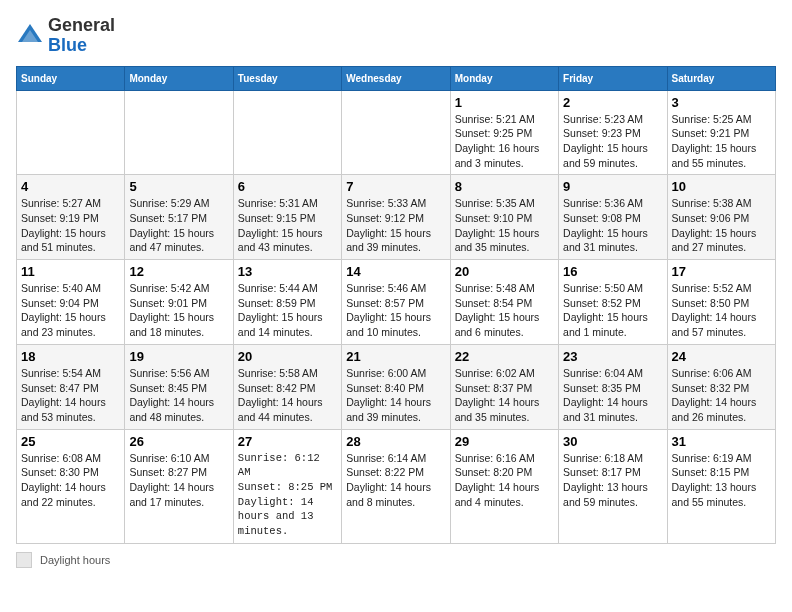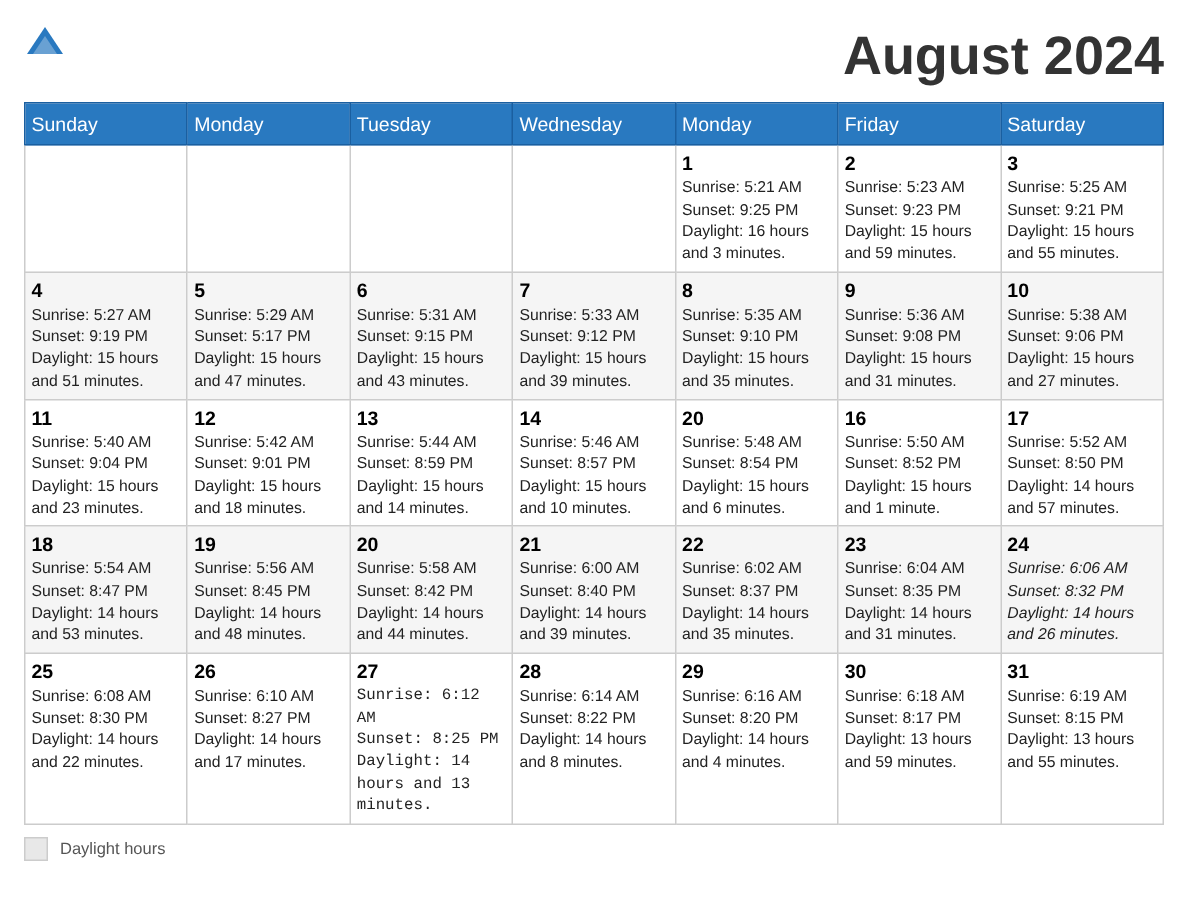--- a/index.html
+++ b/index.html
@@ -47,22 +47,22 @@
     .calendar {
       width: 100%;
       border-collapse: collapse;
       font-size: 11px;
     }
     .calendar thead th {
       background-color: #2979c0;
       color: #fff;
       padding: 6px 4px;
       text-align: left;
-      font-size: 13px;
-      font-weight: normal;
+      font-size: 10px;
+      font-weight: bold;
       border: 1px solid #1a5fa0;
     }
     .calendar tbody td {
       vertical-align: top;
       border: 1px solid #ccc;
       padding: 4px;
       width: 108px;
       min-height: 80px;
       background: #fff;
     }
@@ -103,23 +103,26 @@
   </style>
 </head>
 <body>
 
 <div class="header-area">
   <div class="logo">
     <svg class="logo-icon" viewBox="0 0 28 28">
       <polygon points="14,2 26,20 2,20" fill="#2979c0"></polygon>
       <polygon points="14,8 22,20 6,20" fill="#fff" opacity="0.3"></polygon>
     </svg>
+    <div class="logo-text">
+      <span class="general">General</span><br>
+      <span class="blue">Blue</span>
+    </div>
   </div>
   <div class="title-area">
-    <div class="main-title">August 2024</div>
   </div>
 </div>
 
 <table class="calendar">
   <thead>
     <tr>
     <th>Sunday</th>
         <th>Monday</th>
         <th>Tuesday</th>
         <th>Wednesday</th>
@@ -273,21 +276,21 @@
 Daylight: 14 hours and 35 minutes.</div>
         </td>
         <td>
           <span class="day-number">23</span>
           <div class="day-info" style="white-space: pre-line;">Sunrise: 6:04 AM
 Sunset: 8:35 PM
 Daylight: 14 hours and 31 minutes.</div>
         </td>
         <td>
           <span class="day-number">24</span>
-          <div class="day-info" style="white-space: pre-line; font-style: italic;">Sunrise: 6:06 AM
+          <div class="day-info" style="white-space: pre-line;">Sunrise: 6:06 AM
 Sunset: 8:32 PM
 Daylight: 14 hours and 26 minutes.</div>
         </td>
       </tr>
       <tr>
         <td>
           <span class="day-number">25</span>
           <div class="day-info" style="white-space: pre-line;">Sunrise: 6:08 AM
 Sunset: 8:30 PM
 Daylight: 14 hours and 22 minutes.</div>

